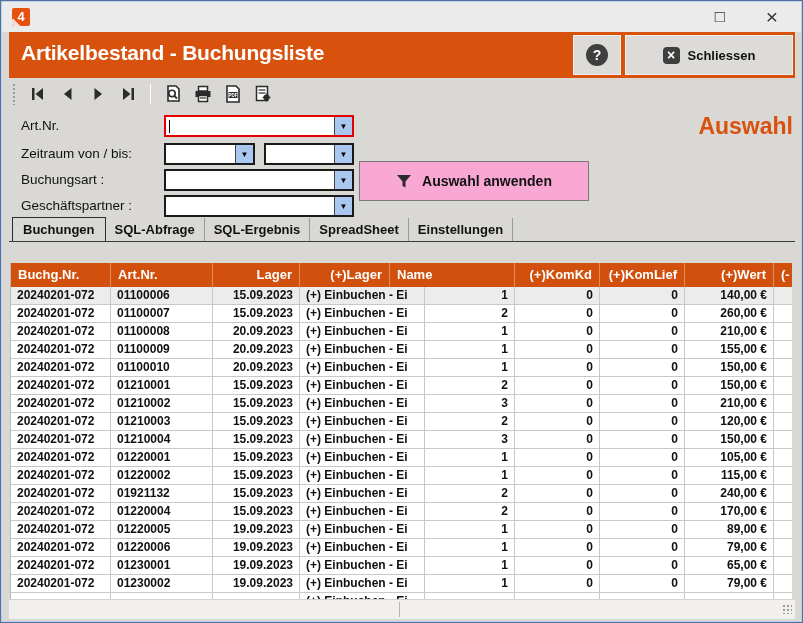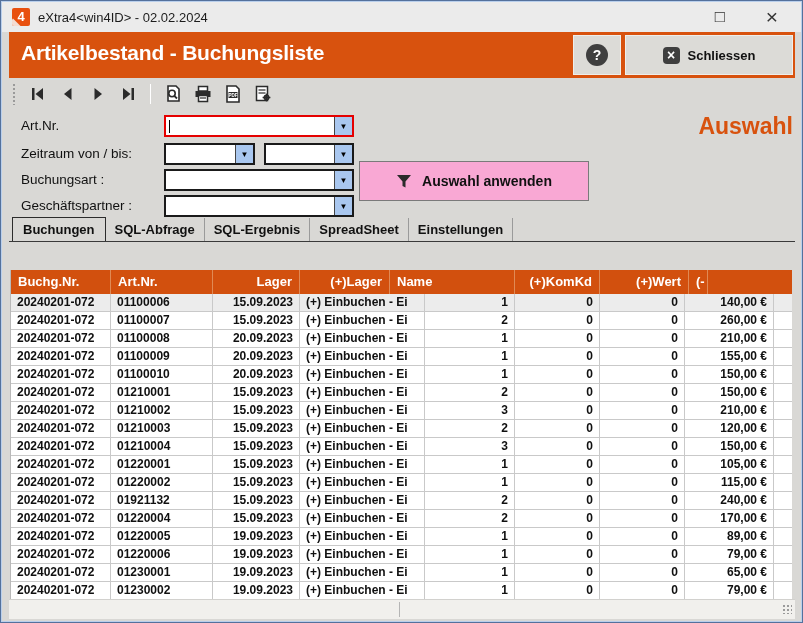--- a/index.html
+++ b/index.html
@@ -99,21 +99,21 @@
     font-weight:bold; font-size:13px; color:#111; padding:4px 9px 4px 9px;
     border-right:1px solid #9a9a9a; cursor:default; white-space:nowrap;
   }
   .tab.active {
     border:1px solid #2c2c2c; border-bottom:none; background:#d9d8d5; padding:4px 10px;
   }
 
   
   .grid {
     position:absolute; top:262px; left:9px; width:782px; height:336px;
-    background:#fff; overflow:hidden; border-left:1px solid #b9b9b9;margin-top:7px;
+    background:#fff; overflow:hidden; border-left:1px solid #b9b9b9;
   }
   .thead { display:flex; height:24px; background:#d2500e; }
   .hcell {
     color:#fff; font-weight:bold; font-size:13px; line-height:24px;
     padding:0 7px; border-right:1px solid #e08a55; overflow:hidden; white-space:nowrap;
     flex:none; cursor:default;
   }
   .trow { display:flex; height:18px; background:#fff; }
   .trow.selected { background:#ececec; }
   .tcell {
@@ -137,21 +137,20 @@
 
   svg { display:block; }
 </style>
 </head>
 <body>
 
 <div class="window">
 
   <div class="titlebar">
     <div class="logo">4</div>
-    <div class="win-title">eXtra4&lt;win4ID&gt;  - 02.02.2024</div>
     <div class="win-controls">
       <div class="win-btn">□</div>
       <div class="win-btn close">×</div>
     </div>
   </div>
 
   <div class="appbar">
     <div class="appbar-title">Artikelbestand - Buchungsliste</div>
     <div class="hbtn hbtn-help">
       <div class="circle-q">?</div>
@@ -268,20 +267,21 @@
   </div>
 
   <div class="grid">
     <div class="thead">
         <div class="hcell al" style="width: 100px;">Buchg.Nr.</div>
         <div class="hcell al" style="width: 102px;">Art.Nr.</div>
         <div class="hcell ar" style="width: 87px;">Lager</div>
         <div class="hcell ar" style="width: 90px;">(+)Lager</div>
         <div class="hcell al" style="width: 125px;">Name</div>
         <div class="hcell ar" style="width: 85px;">(+)KomKd</div>
+        <div class="hcell ar" style="width: 85px;">(+)KomLief</div>
         <div class="hcell ar" style="width: 89px;">(+)Wert</div>
         <div class="hcell ar" style="width: 19px;">(-</div>
       </div>
     <div>
         <div class="trow selected">
           <div class="tcell al" style="width: 100px;">20240201-072</div>
           <div class="tcell al" style="width: 102px;">01100006</div>
           <div class="tcell ar" style="width: 87px;">15.09.2023</div>
           <div class="tcell al" style="width: 125px;">(+) Einbuchen - Ei</div>
           <div class="tcell ar" style="width: 90px;">1</div>

